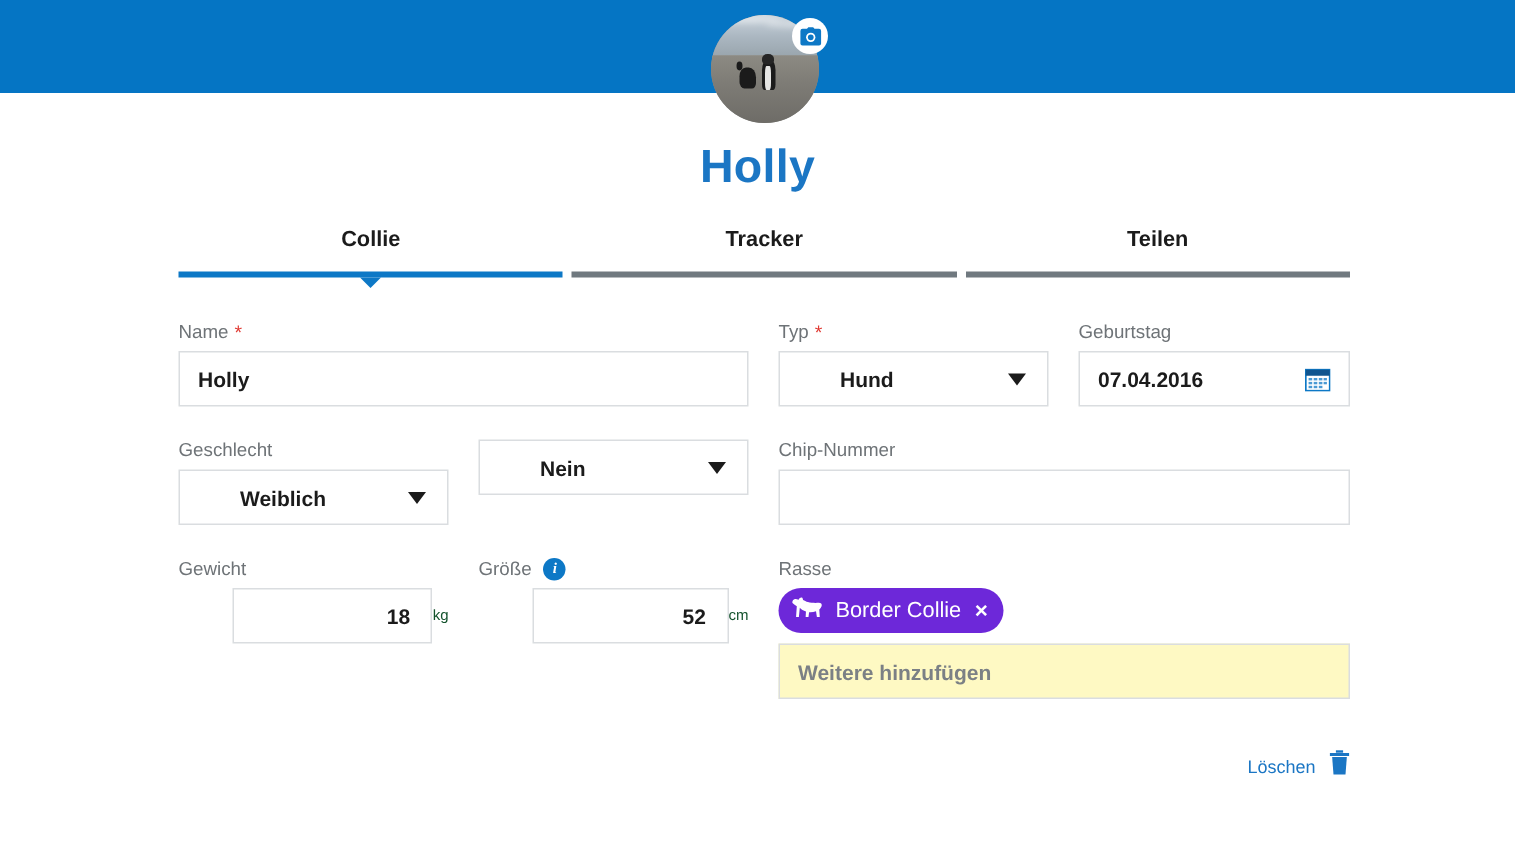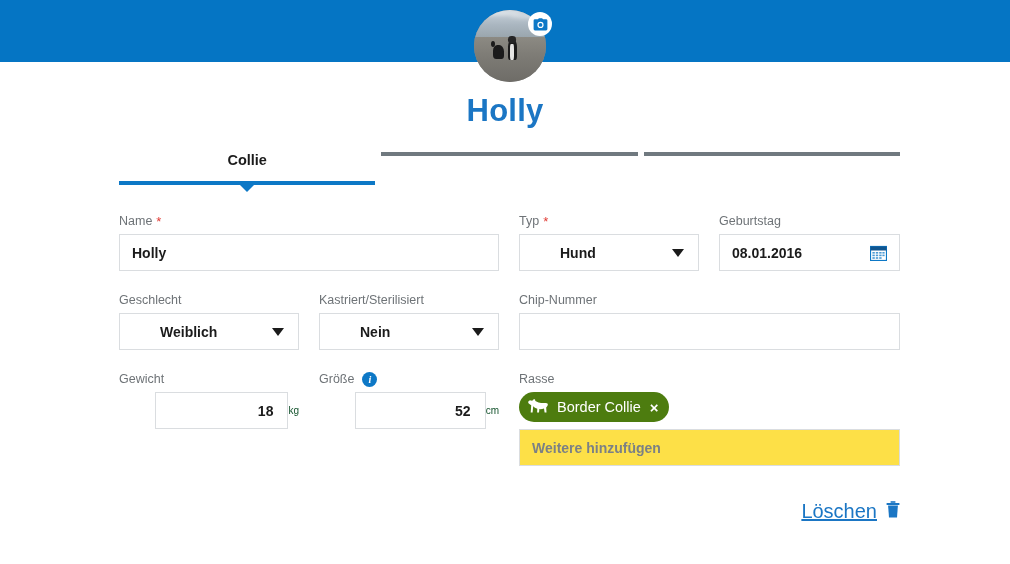--- a/index.html
+++ b/index.html
@@ -271,40 +271,40 @@
     font-style: italic;
     font-family: "Liberation Serif", serif;
     cursor: pointer;
   }
 
   
   .chip {
     display: inline-flex;
     align-items: center;
     height: 30px;
-    background: #4d7c0f;
+    background: #6d28d9;
     border-radius: 16px;
     padding: 0 10px 0 8px;
     color: #ffffff;
     font-size: 14.5px;
     gap: 8px;
     cursor: pointer;
     margin-bottom: 7px;
   }
   .chip-close {
     font-size: 15px;
     font-weight: bold;
     line-height: 1;
     cursor: pointer;
     margin-left: 1px;
   }
   .breed-input {
     height: 37px;
     border: 1px solid #dadde0;
-    background: #fde047;
+    background: #fef9c3;
     display: flex;
     align-items: center;
     padding: 0 12px;
     font-size: 14px;
     font-weight: bold;
     color: #7b8085;
     cursor: text;
   }
 
   
@@ -313,23 +313,22 @@
     left: 119px;
     top: 500px;
     width: 781px;
     display: flex;
     justify-content: flex-end;
     align-items: center;
     gap: 9px;
     cursor: pointer;
   }
   .delete-label {
-    font-size: 20px;
+    font-size: 12px;
     color: #1b76c4;
-    text-decoration: underline;
   }
   .date-cal { cursor: pointer; display: flex; align-items: center; }
   .date-val { flex: 1; }
 </style>
 </head>
 <body>
 
 <div class="header-band"></div>
 
 <div class="avatar-wrap">
@@ -356,23 +355,25 @@
 </div>
 
 <div class="pet-name">Holly</div>
 
 <div class="tabs">
   <div class="tab active">
     <span class="tab-label">Collie</span>
     <div class="tab-underline"></div>
   </div>
   <div class="tab">
+    <span class="tab-label">Tracker</span>
     <div class="tab-underline"></div>
   </div>
   <div class="tab">
+    <span class="tab-label">Teilen</span>
     <div class="tab-underline"></div>
   </div>
 </div>
 
 <div class="form">
 
   <div class="row r1-name" style="position:absolute;left:0;top:0;width:380px;">
     <div class="field-label">
       <span>Name</span>
       <span class="req">*</span>
@@ -391,21 +392,21 @@
       <span>Hund</span>
       <span class="caret"></span>
     </div>
   </div>
 
   <div class="col-bday">
     <div class="field-label">
       <span>Geburtstag</span>
     </div>
     <div class="control">
-      <span class="date-val">08.01.2016</span>
+      <span class="date-val">07.04.2016</span>
       <span class="date-cal">
         <svg width="17" height="16" viewBox="0 0 17 16" aria-hidden="true">
           <rect x="0.5" y="1.5" width="16" height="14" fill="#ffffff" stroke="#0d78c6" stroke-width="1.2"></rect>
           <rect x="0.5" y="1.5" width="16" height="4" fill="#10558f"></rect>
           <g fill="#4a9ad4">
             <rect x="2.4" y="7" width="2.4" height="1.6"></rect>
             <rect x="5.8" y="7" width="2.4" height="1.6"></rect>
             <rect x="9.2" y="7" width="2.4" height="1.6"></rect>
             <rect x="12.4" y="7" width="2.2" height="1.6"></rect>
             <rect x="2.4" y="9.6" width="2.4" height="1.6"></rect>
@@ -425,23 +426,20 @@
     <div class="field-label">
       <span>Geschlecht</span>
     </div>
     <div class="control select">
       <span>Weiblich</span>
       <span class="caret"></span>
     </div>
   </div>
 
   <div class="col-kast">
-    <div class="field-label">
-      <span>Kastriert/Sterilisiert</span>
-    </div>
     <div class="control select">
       <span>Nein</span>
       <span class="caret"></span>
     </div>
   </div>
 
   <div class="col-chip">
     <div class="field-label">
       <span>Chip-Nummer</span>
     </div>

